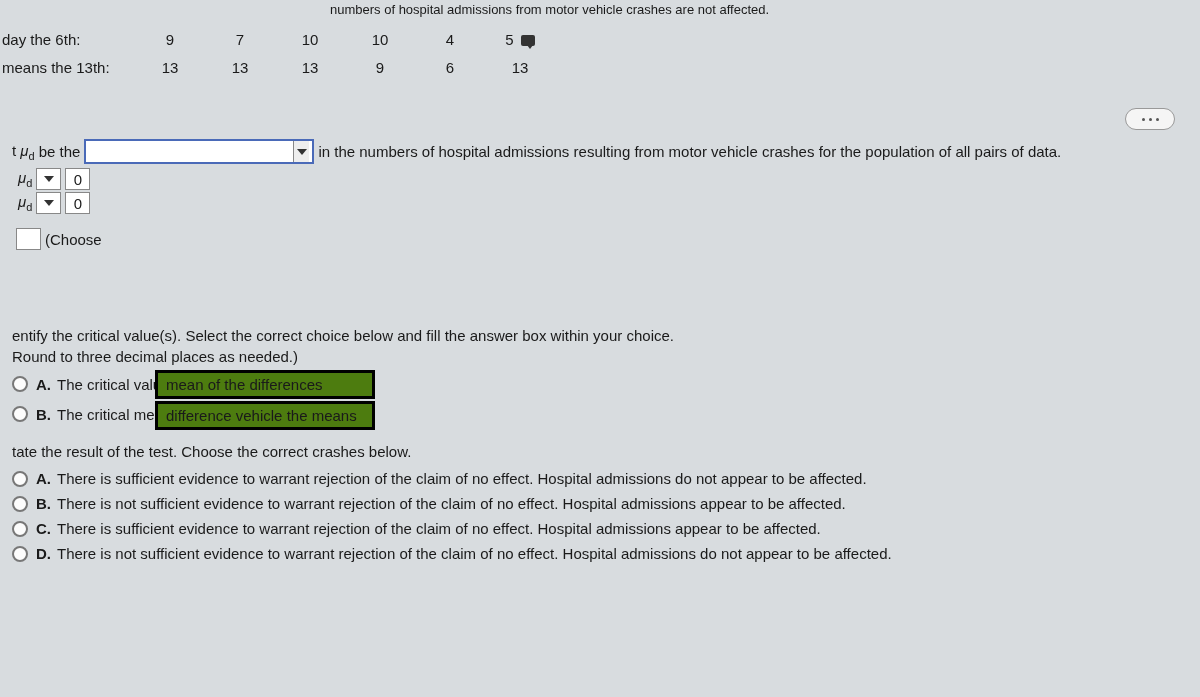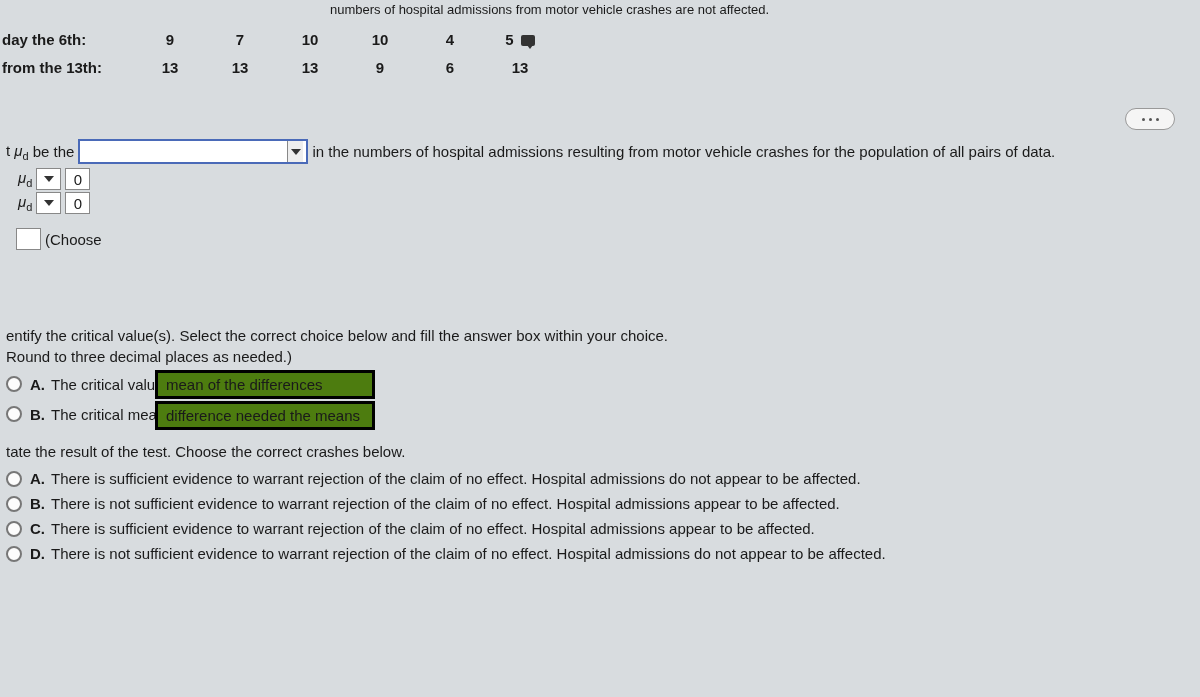--- a/index.html
+++ b/index.html
@@ -21,21 +21,20 @@
     }
     .data-table {
       position: absolute;
       top: 25px;
       left: 0;
     }
     .data-row {
       display: flex;
       align-items: center;
       height: 28px;
-      font-weight: bold;
     }
     .row-label {
       width: 135px;
       padding-left: 2px;
     }
     .data-cell {
       width: 70px;
       text-align: center;
     }
     .chat-icon {
@@ -198,21 +197,21 @@
       vertical-align: middle;
       margin: 0 3px;
     }
     .section-label {
       margin-top: 18px;
       margin-bottom: 10px;
     }
     .hyp-wrap {
       padding-left: 2px;
     }
-    .ind-line1 { padding-left: 6px; }
+    .ind-line1 { padding-left: 12px; }
     .ind-line2 { padding-left: 16px; }
   </style>
 </head>
 <body>
 
 <div class="top-text">numbers of hospital admissions from motor vehicle crashes are not affected.</div>
 
 <div class="data-table">
   <div class="data-row">
     <div class="row-label">day the 6th:</div>
@@ -220,21 +219,21 @@
     <div class="data-cell">7</div>
     <div class="data-cell">10</div>
     <div class="data-cell">10</div>
     <div class="data-cell">4</div>
     <div class="data-cell">
       <span>5</span>
       <span class="chat-icon"></span>
     </div>
   </div>
   <div class="data-row">
-    <div class="row-label">from the 13th:</div>
+    <div class="row-label">means the 13th:</div>
     <div class="data-cell">13</div>
     <div class="data-cell">13</div>
     <div class="data-cell">13</div>
     <div class="data-cell">9</div>
     <div class="data-cell">6</div>
     <div class="data-cell">13</div>
   </div>
 </div>
 
 <div class="dots-btn">
@@ -274,21 +273,21 @@
   </div>
 
 
   <div class="line ind-line2" style="margin-top:14px">
     <span class="num-input gap-r"></span>
     <span>(Choose</span>
   </div>
 
   <div class="dropdown-options">
     <div class="dd-option">mean of the differences</div>
-    <div class="dd-option">difference needed the means</div>
+    <div class="dd-option">difference vehicle the means</div>
   </div>
 
   <div style="height:65px"></div>
 
   <div class="instr ind-line1">entify the critical value(s). Select the correct choice below and fill the answer box within your choice.</div>
   <div class="ind-line1">Round to three decimal places as needed.)</div>
 
   <div class="radio-row ind-line1">
     <div class="radio"></div>
     <span class="opt-letter">A.</span>

